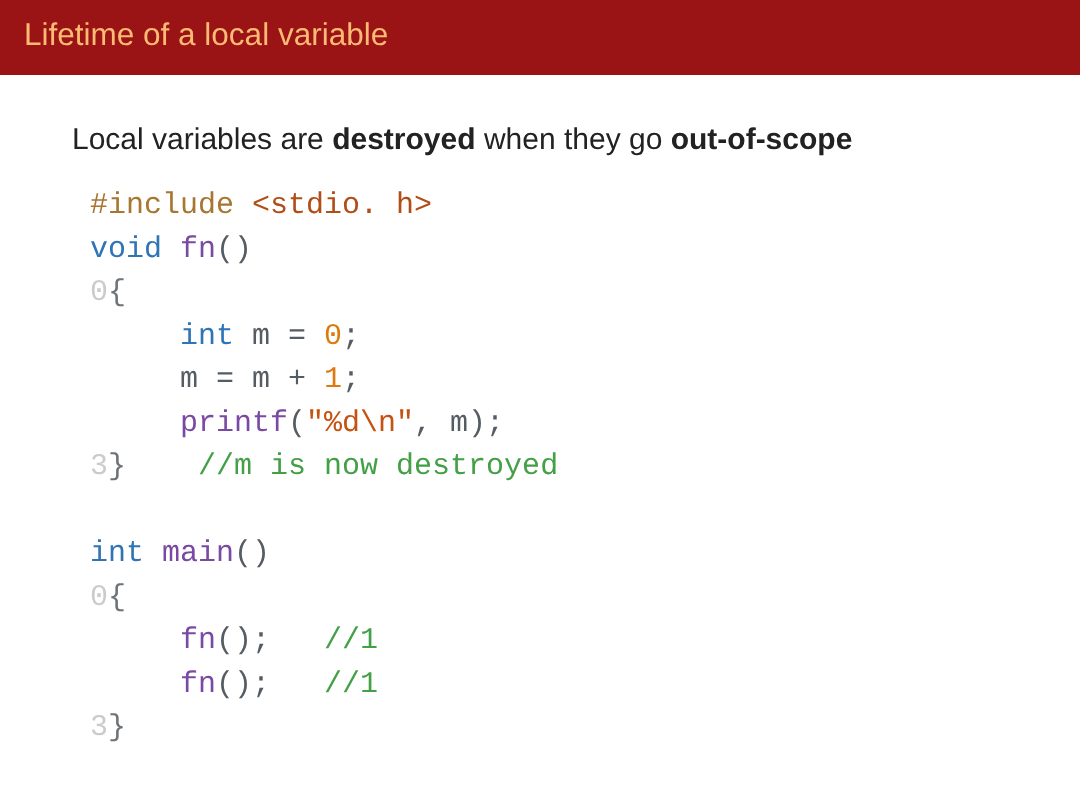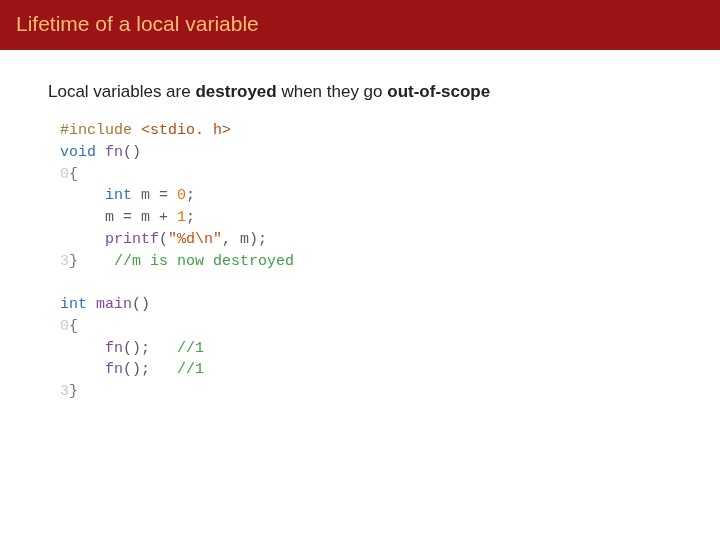--- a/index.html
+++ b/index.html
@@ -15,28 +15,28 @@
     background: #9a1416;
     color: #fdba74;
     padding: 12px 16px 14px 16px;
     font-size: 21px;
     font-weight: 400;
   }
   .body-area {
     padding: 20px 40px;
   }
   .description {
-    font-size: 17px;
+    font-size: 20px;
     color: #222;
     margin: 12px 8px 18px 8px;
   }
   .description .b { font-weight: 700; }
   .code-block {
     font-family: Consolas, "Courier New", monospace;
-    font-size: 15px;
+    font-size: 20px;
     line-height: 1.45;
     margin-left: 20px;
     white-space: pre;
     color: #555c63;
   }
   .tok-pp   { color: #a77631; } 
   .tok-inc  { color: #b04e18; } 
   .tok-kw   { color: #2f74b5; } 
   .tok-fn   { color: #7a4aa3; } 
   .tok-id   { color: #555c63; } 

